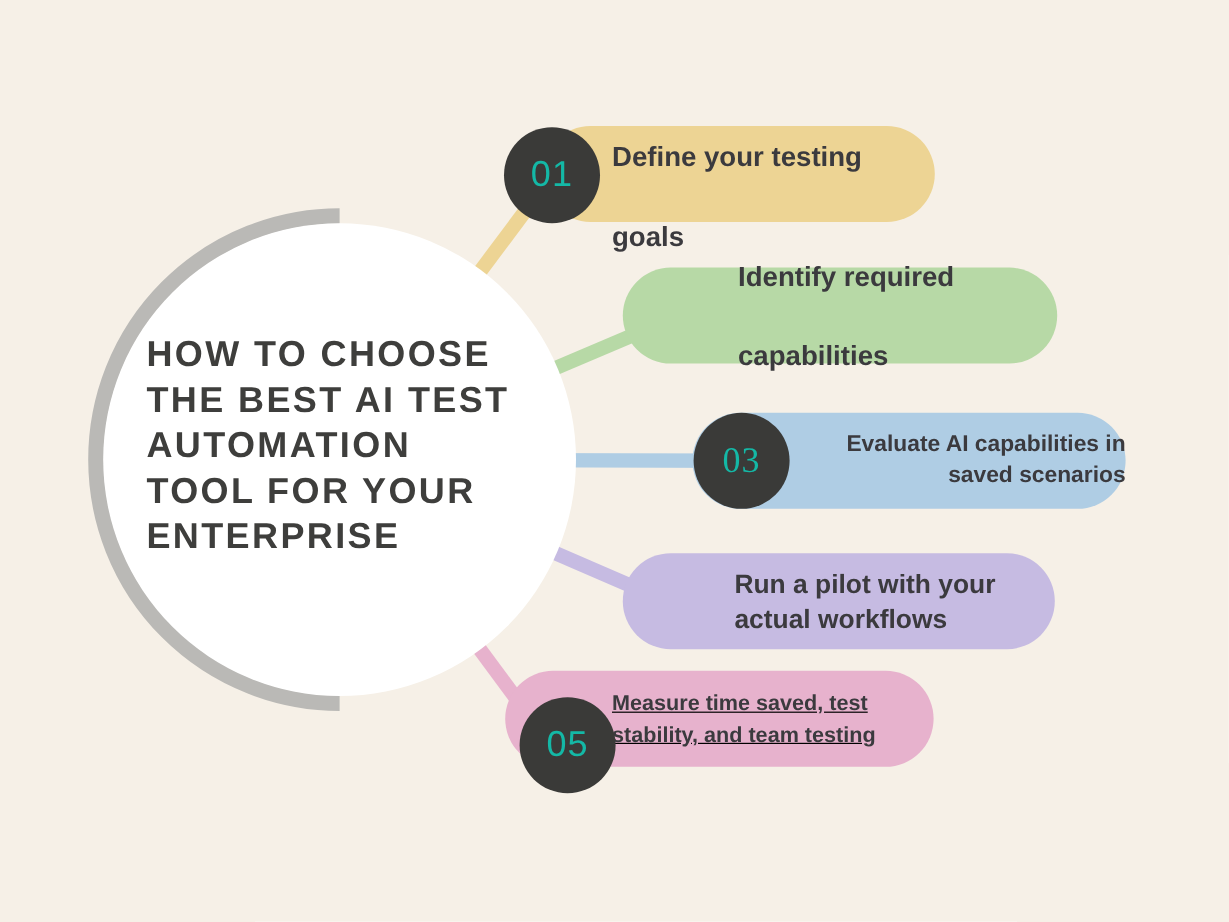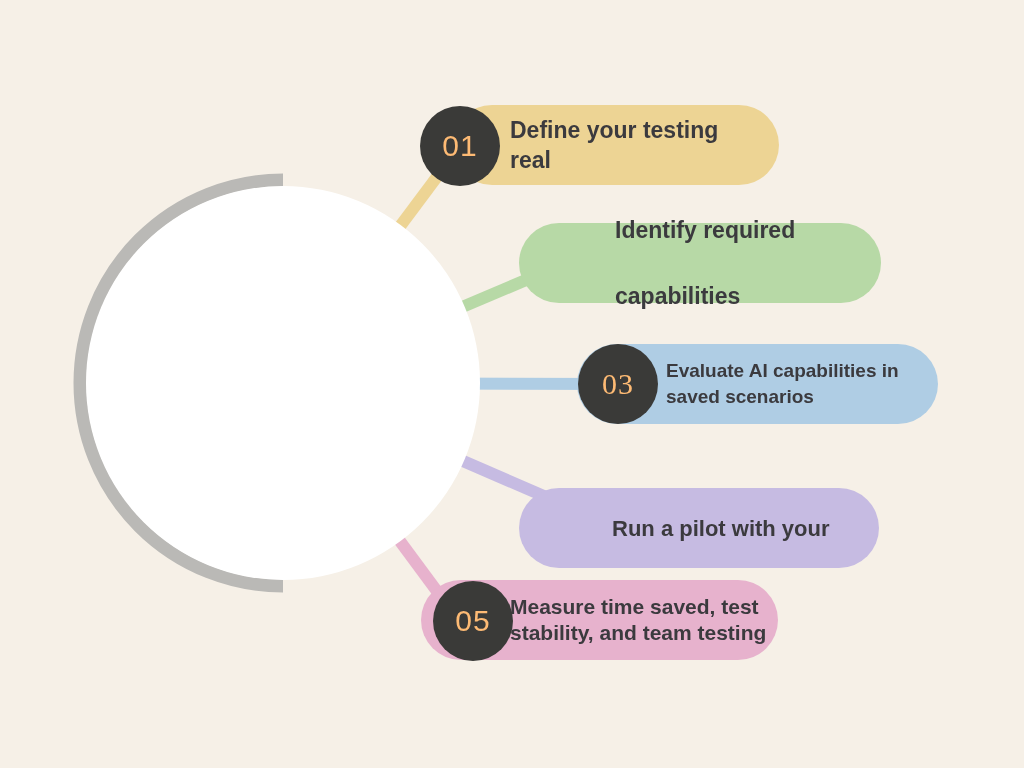--- a/index.html
+++ b/index.html
@@ -36,38 +36,38 @@
     flex-direction: column;
     justify-content: center;
   }
   .pill .line {
     display: block;
     white-space: nowrap;
     font-weight: 700;
     color: #3b3a3e;
   }
   .pill-1 { left: 452px; top: 105px; width: 327px; padding-left: 58px; font-size: 23px; }
-  .pill-1 .line { line-height: 30px; }
+  .pill-1 .line { line-height: 30px; margin-top: 37px; }
   .pill-2 { left: 519px; top: 223px; width: 362px; padding-left: 96px; font-size: 23px; gap: 36px; }
   .pill-2 .line { line-height: 30px; }
   .pill-3 { left: 577px; top: 344px; width: 361px; padding-left: 89px; font-size: 19px; }
   .pill-3 .line { line-height: 26px; }
   .pill-4 { left: 519px; top: 461px; width: 360px; padding-left: 93px; font-size: 22px; }
   .pill-4 .line { line-height: 29px; }
-  .pill-5 { left: 421px; top: 580px; width: 357px; padding-left: 89px; font-size: 21px; }
+  .pill-5 { left: 421px; top: 559px; width: 357px; padding-left: 89px; font-size: 18px; text-decoration: underline; }
   .pill-5 .line { line-height: 26px; }
   .badge {
     position: absolute;
     width: 80px;
     height: 80px;
     border-radius: 50%;
     display: flex;
     align-items: center;
     justify-content: center;
-    color: #fdba74;
+    color: #14b8a6;
     font-size: 30px;
     font-weight: 400;
     letter-spacing: 1px;
   }
   .badge-1 { left: 420px; top: 106px; }
   .badge-2 { left: 519px; top: 226px; }
   .badge-3 { left: 578px; top: 344px; }
   .badge-4 { left: 520px; top: 463px; }
   .badge-5 { left: 433px; top: 581px; }
 </style>
@@ -79,35 +79,43 @@
   <svg class="diagram-svg" viewBox="0 0 1024 768">
     <line x1="283" y1="383" x2="460" y2="146" stroke-width="12" stroke="#edd494"></line>
     <line x1="283" y1="383" x2="559" y2="266" stroke-width="12" stroke="#b7d9a6"></line>
     <line x1="283" y1="383" x2="618" y2="384" stroke-width="12" stroke="#afcde4"></line>
     <line x1="283" y1="383" x2="560" y2="503" stroke-width="12" stroke="#c6bbe2"></line>
     <line x1="283" y1="383" x2="459" y2="621" stroke-width="12" stroke="#e7b2cd"></line>
     <path d="M 283 180 A 203 203 0 0 0 283 586" fill="none" stroke-width="13" stroke="#bab9b6"></path>
     <circle cx="283" cy="383" r="197" fill="#ffffff"></circle>
   </svg>
 
+  <div class="title">
+    <span>HOW TO CHOOSE</span>
+    <span>THE BEST AI TEST</span>
+    <span>AUTOMATION</span>
+    <span>TOOL FOR YOUR</span>
+    <span>ENTERPRISE</span>
+  </div>
 
   <div class="pill pill-1" style="background: rgb(237, 212, 148);">
     <span class="line">Define your testing</span>
-    <span class="line">real</span>
+    <span class="line">goals</span>
   </div>
   <div class="pill pill-2" style="background: rgb(183, 217, 166);">
     <span class="line">Identify required</span>
     <span class="line">capabilities</span>
   </div>
-  <div class="pill pill-3" style="background: rgb(175, 205, 228);">
+  <div class="pill pill-3" style="background: rgb(175, 205, 228); text-align: right;">
     <span class="line">Evaluate AI capabilities in</span>
     <span class="line">saved scenarios</span>
   </div>
-  <div class="pill pill-4" style="background: rgb(198, 187, 226); margin-top: 27px;">
+  <div class="pill pill-4" style="background: rgb(198, 187, 226);">
     <span class="line">Run a pilot with your</span>
+    <span class="line">actual workflows</span>
   </div>
   <div class="pill pill-5" style="background: rgb(231, 178, 205);">
     <span class="line">Measure time saved, test</span>
     <span class="line">stability, and team testing</span>
   </div>
 
   <div class="badge badge-1" style="background: rgb(58, 58, 56);">
     <span>01</span>
   </div>
   <div class="badge badge-3" style="background: rgb(58, 58, 56); font-family: Liberation Serif, serif;">

